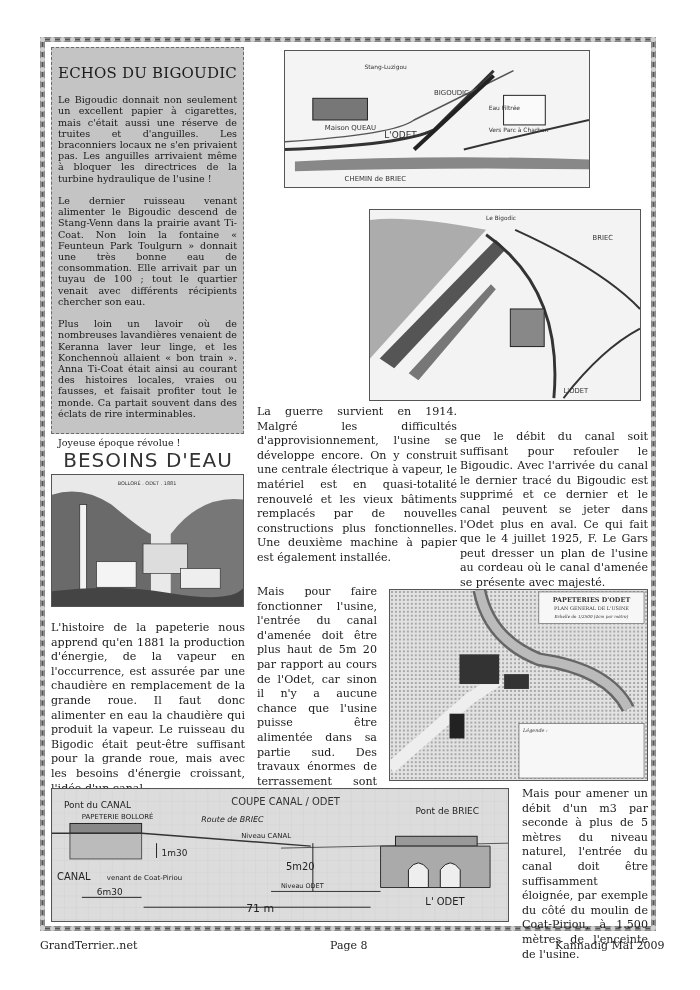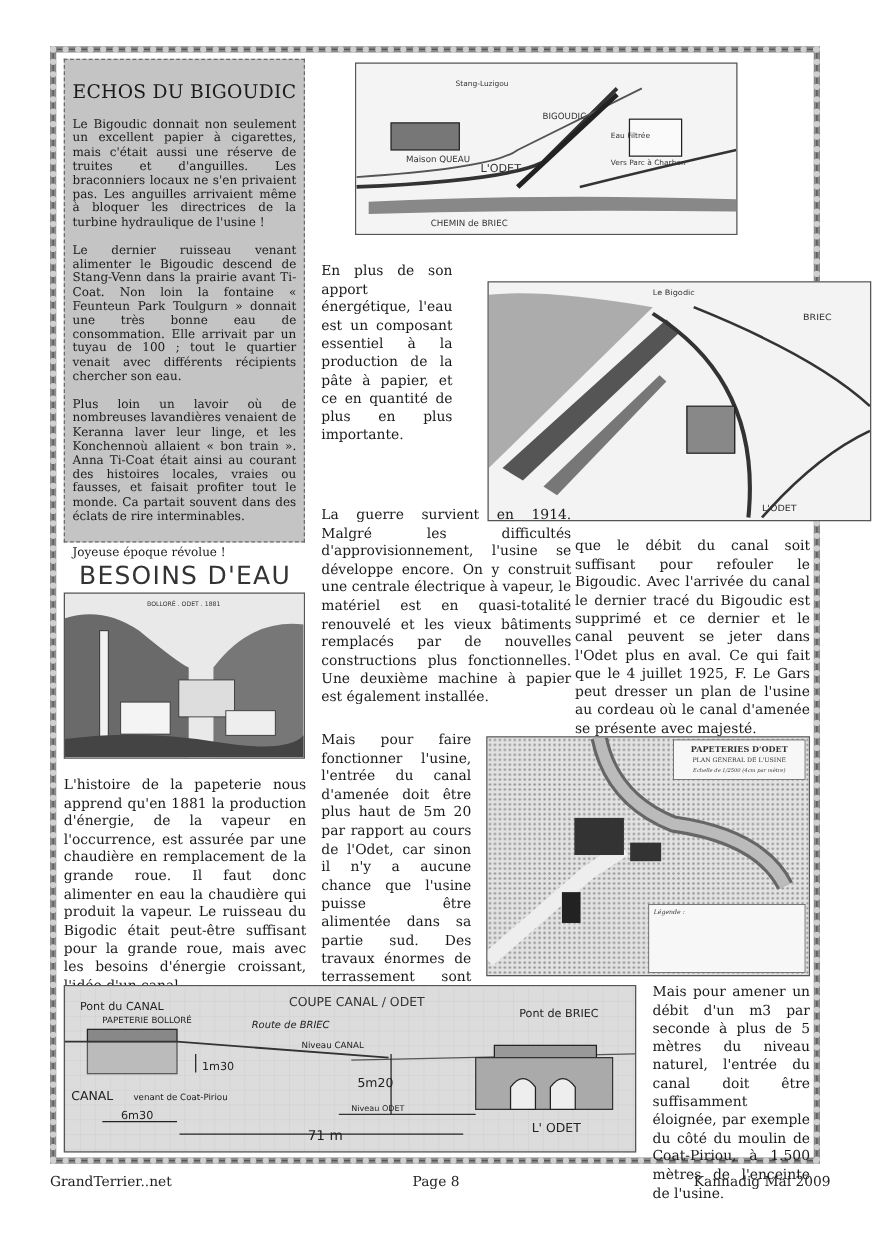--- a/index.html
+++ b/index.html
@@ -76,24 +76,23 @@
     <text x="150" y="45" font-size="7" class="caption">BIGOUDIC</text>
     <text x="40" y="80" font-size="7" class="caption">Maison QUEAU</text>
     <text x="100" y="88" font-size="9" class="caption">L'ODET</text>
     <text x="205" y="60" font-size="6" class="caption">Eau Filtrée</text>
     <text x="205" y="82" font-size="6" class="caption">Vers Parc à Charbon</text>
     <text x="60" y="132" font-size="7" class="caption">CHEMIN de BRIEC</text>
   </svg>
 </div>
 
 <div class="abs txt" style="left:257px;top:210px;width:105px;">
-  <p>En plus de son apport énergétique, l'eau est un composant essentiel à la production de la pâte à papier, et ce en quantité de plus en plus importante.</p>
 </div>
 
-<div class="abs sketch" style="left:369px;top:225px;width:307px;height:192px;margin-left:21px;">
+<div class="abs sketch" style="left:369px;top:209px;width:272px;height:192px;">
   <svg viewBox="0 0 279 192" preserveAspectRatio="none">
     <rect width="279" height="192" fill="#f3f3f3"></rect>
     <path d="M0 10 Q40 5 120 20 L0 150Z" fill="#9a9a9a" opacity="0.8"></path>
     <path d="M10 150 L130 30 L140 40 L25 160Z" fill="#555"></path>
     <path d="M40 165 L125 75 L130 80 L50 172Z" fill="#777"></path>
     <path d="M120 25 Q200 80 190 190" fill="none" stroke="#333" stroke-width="3"></path>
     <path d="M150 20 Q240 60 279 100" fill="none" stroke="#333" stroke-width="2"></path>
     <path d="M200 190 Q240 140 279 120" fill="none" stroke="#333" stroke-width="2"></path>
     <rect x="145" y="100" width="35" height="38" fill="#888" stroke="#222"></rect>
     <text x="120" y="10" font-size="6" class="caption">Le Bigodic</text>

